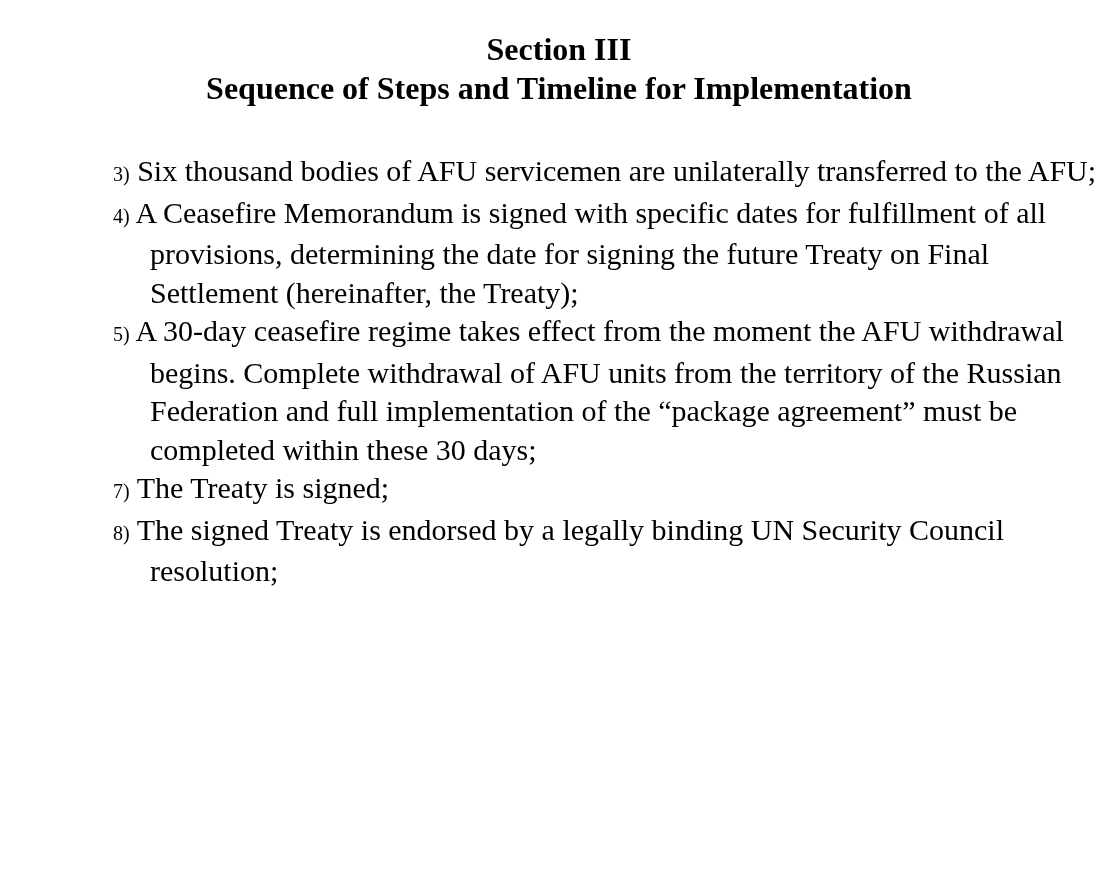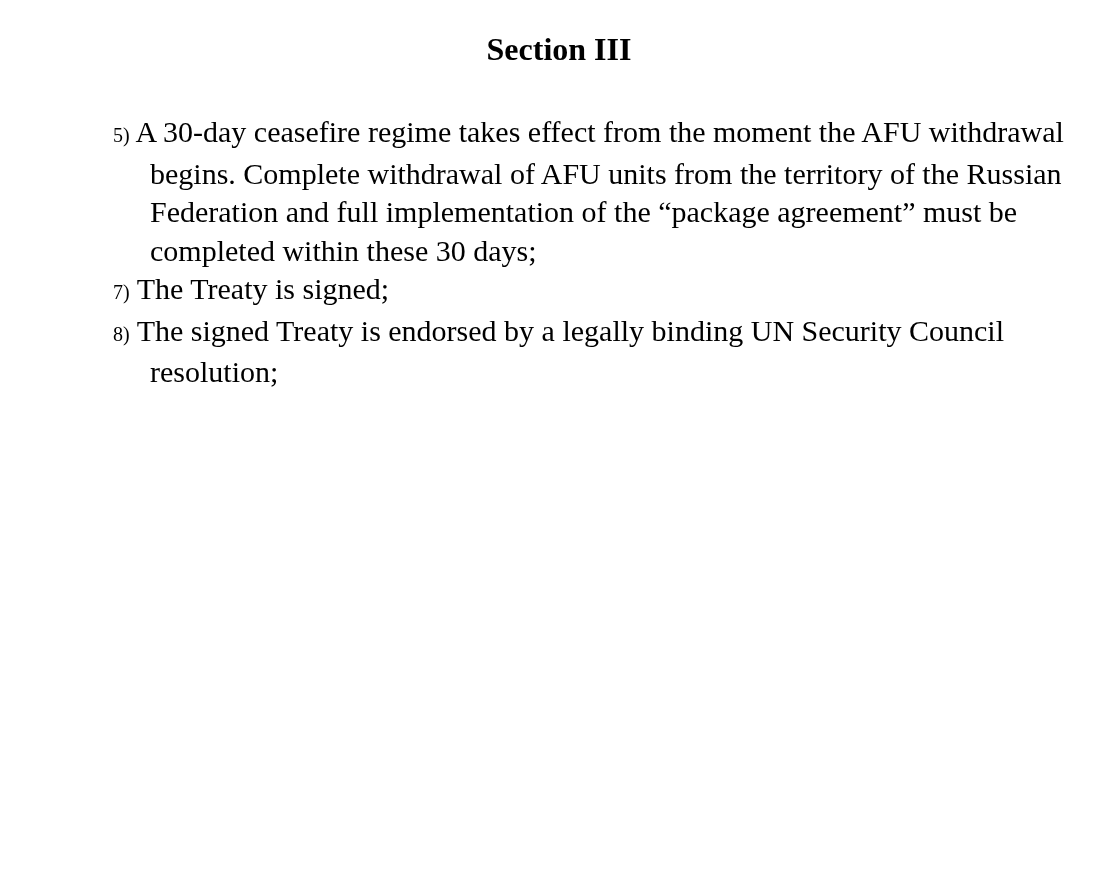--- a/index.html
+++ b/index.html
@@ -37,20 +37,23 @@
   .num {
     font-size: 20px;
   }
 </style>
 </head>
 <body>
 
 <div class="page">
   <header class="title-block">
     <div>Section III</div>
+    <div>Sequence of Steps and Timeline for Implementation</div>
   </header>
 
   <ol class="steps" id="steps-list">
+      <li><span class="num">3)</span> <span class="txt">Six thousand bodies of AFU servicemen are unilaterally transferred to the AFU;</span></li>
+      <li><span class="num">4)</span> <span class="txt">A Ceasefire Memorandum is signed with specific dates for fulfillment of all provisions, determining the date for signing the future Treaty on Final Settlement (hereinafter, the Treaty);</span></li>
       <li><span class="num">5)</span> <span class="txt">A 30-day ceasefire regime takes effect from the moment the AFU withdrawal begins. Complete withdrawal of AFU units from the territory of the Russian Federation and full implementation of the “package agreement” must be completed within these 30 days;</span></li>
       <li><span class="num">7)</span> <span class="txt">The Treaty is signed;</span></li>
       <li><span class="num">8)</span> <span class="txt">The signed Treaty is endorsed by a legally binding UN Security Council resolution;</span></li>
     </ol>
 </div>
 
 </body></html>

